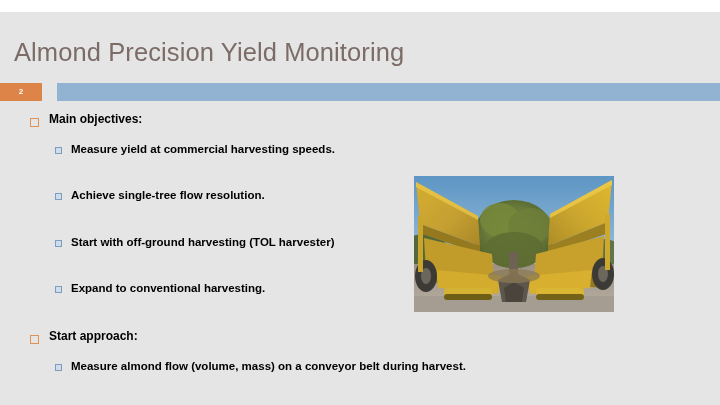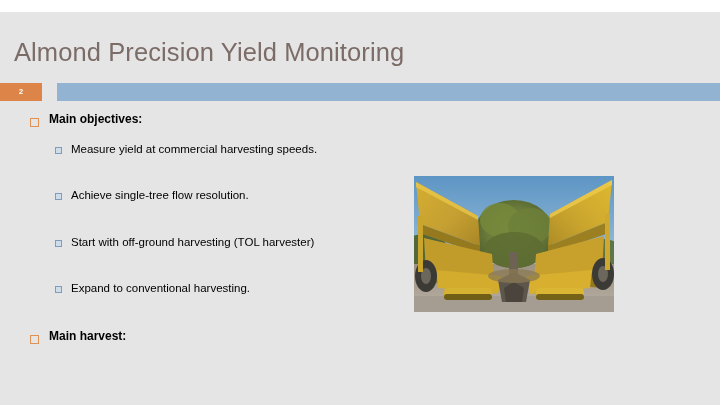--- a/index.html
+++ b/index.html
@@ -112,21 +112,21 @@
     height: 7px;
     background: #cfdcea;
     border: 1.5px solid #7d9cbe;
     box-sizing: border-box;
     margin-top: 4px;
     margin-right: 9px;
     flex: none;
   }
   .lvl2 .txt {
     font-size: 11.5px;
-    font-weight: normal;
+    font-weight: bold;
     color: #000000;
     line-height: 1.2;
     white-space: nowrap;
   }
 
   
   .photo {
     position: absolute;
     left: 414px;
     top: 164px;
@@ -171,23 +171,27 @@
       <span class="txt">Expand to conventional harvesting.</span>
     </div>
 
     <div class="lvl2" style="top:132px;">
       <span class="marker"></span>
       <span class="txt">Start with off-ground harvesting (TOL harvester)</span>
     </div>
 
     <div class="lvl1" style="top:225px;">
       <span class="marker"></span>
-      <span class="txt">Main harvest:</span>
-    </div>
-
+      <span class="txt">Start approach:</span>
+    </div>
+
+    <div class="lvl2" style="top:256px;">
+      <span class="marker"></span>
+      <span class="txt">Measure almond flow (volume, mass) on a conveyor belt during harvest.</span>
+    </div>
 
   </div>
 
   <div class="photo">
     <svg width="200" height="136" viewBox="0 0 200 136" xmlns="http://www.w3.org/2000/svg">
       <defs>
         <linearGradient id="sky" x1="0" y1="0" x2="0" y2="1">
           <stop offset="0%" stop-color="#5d95c4"></stop>
           <stop offset="60%" stop-color="#84b0d2"></stop>
           <stop offset="100%" stop-color="#a8c6db"></stop>

